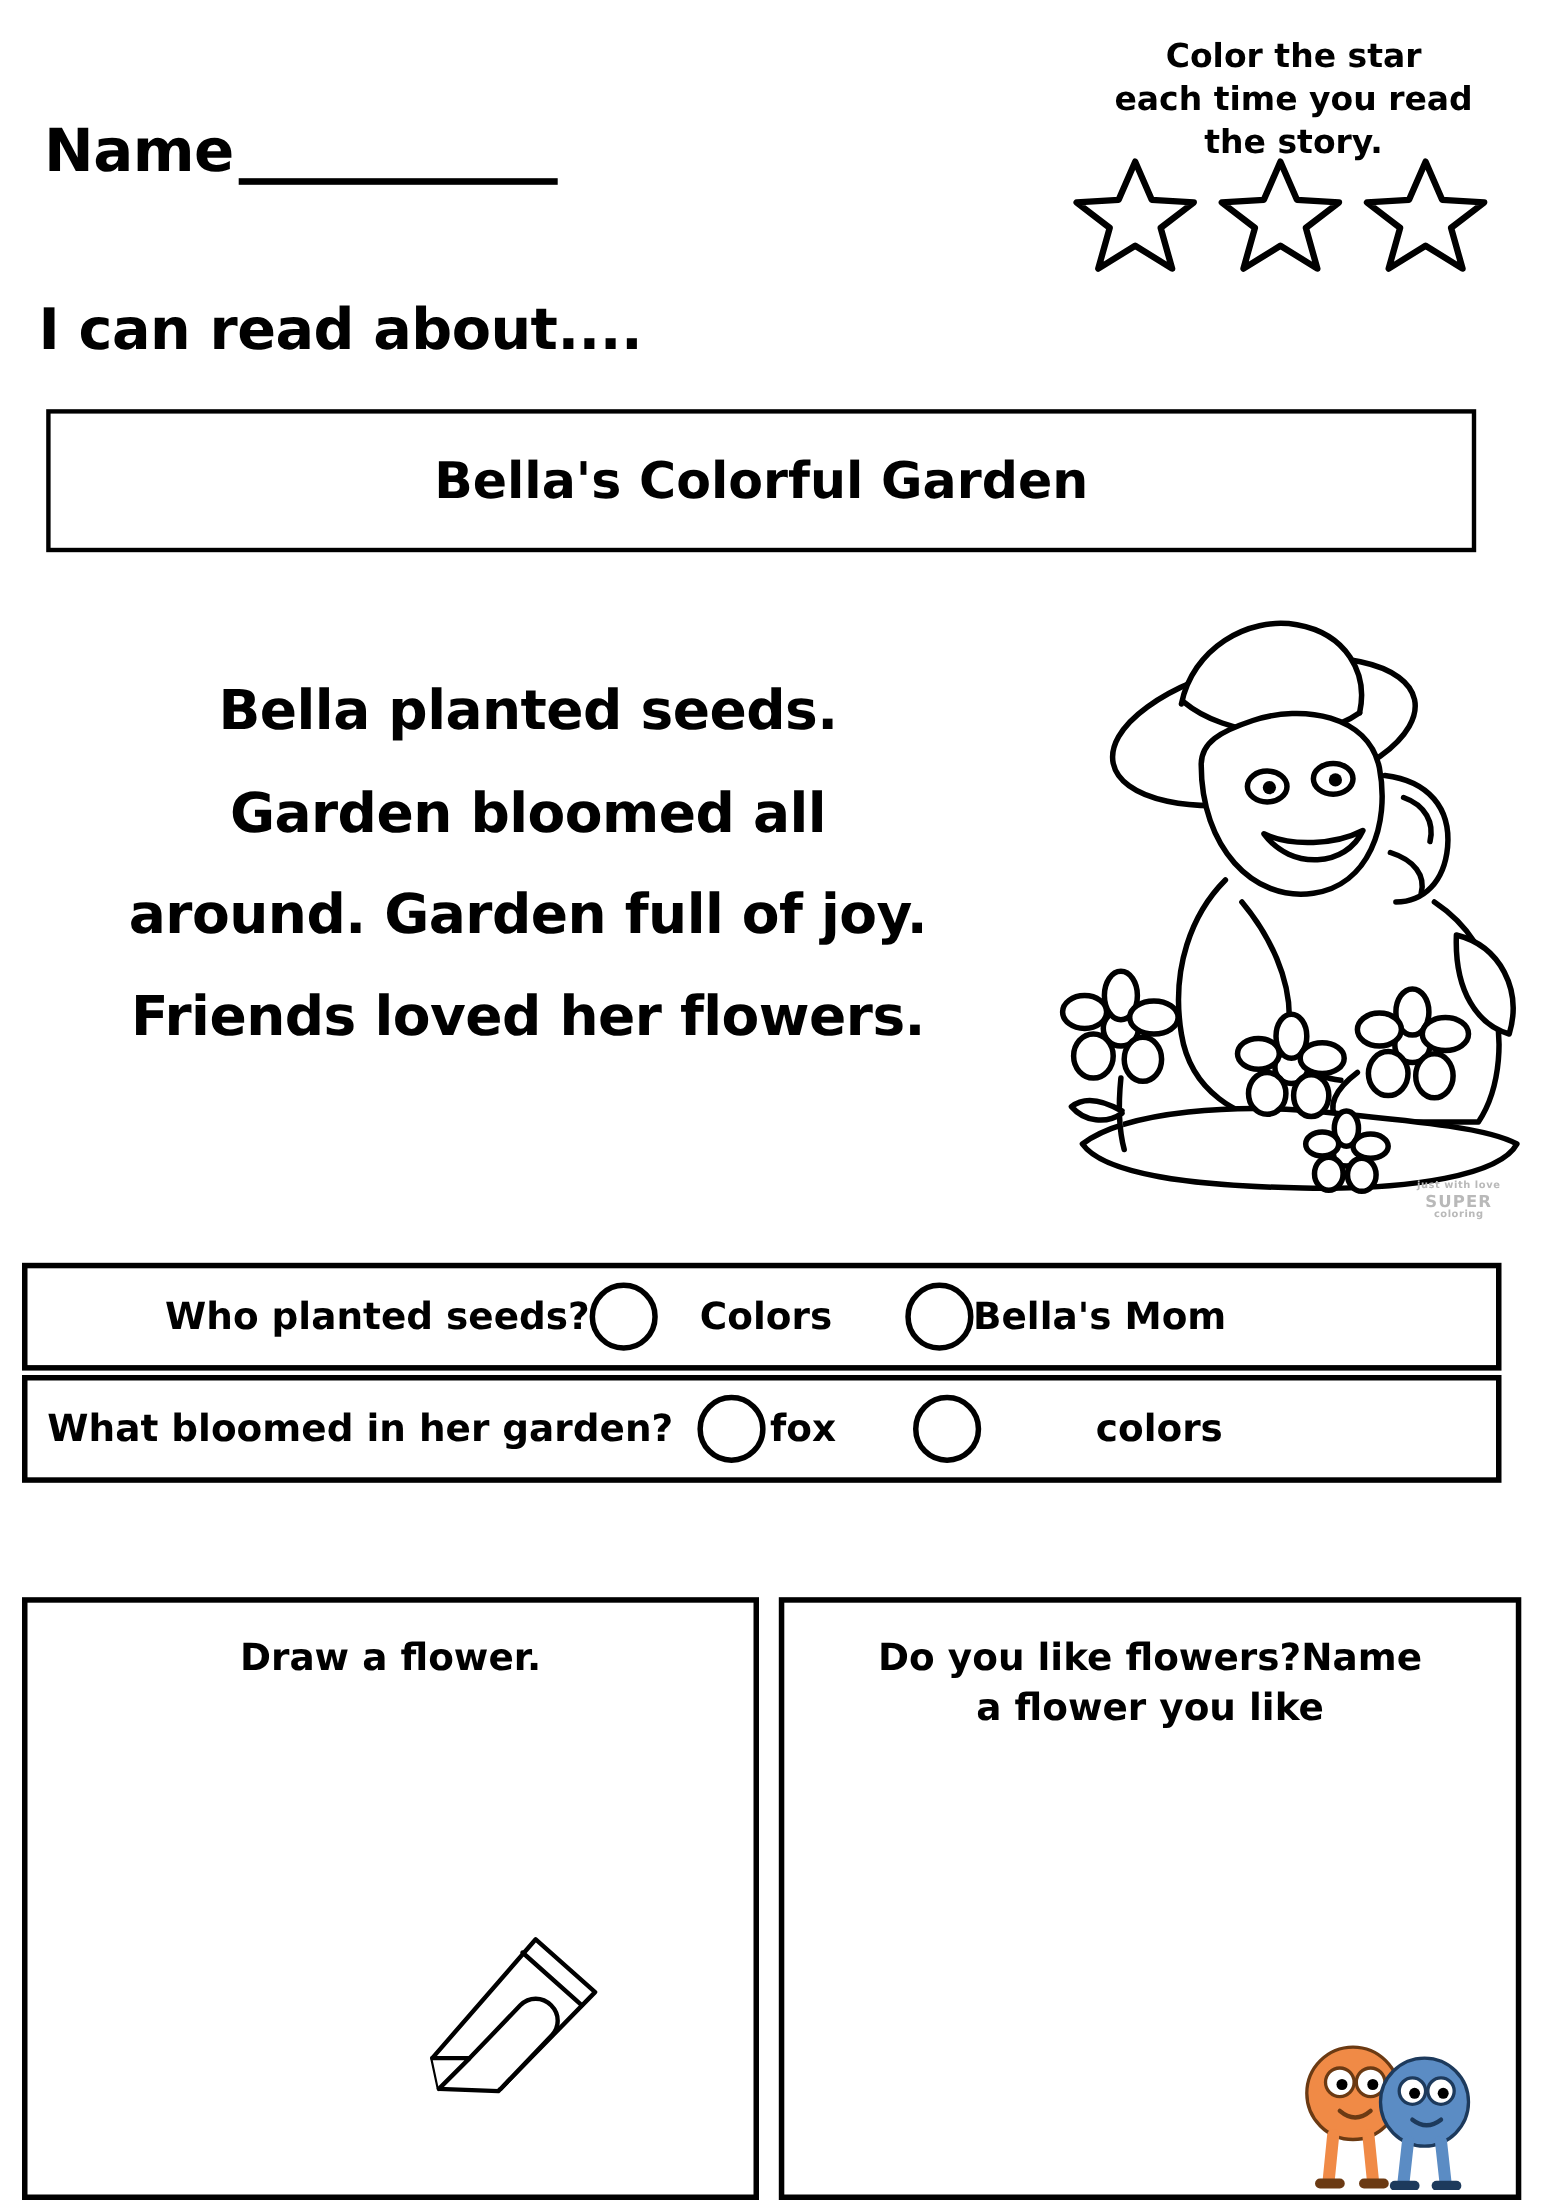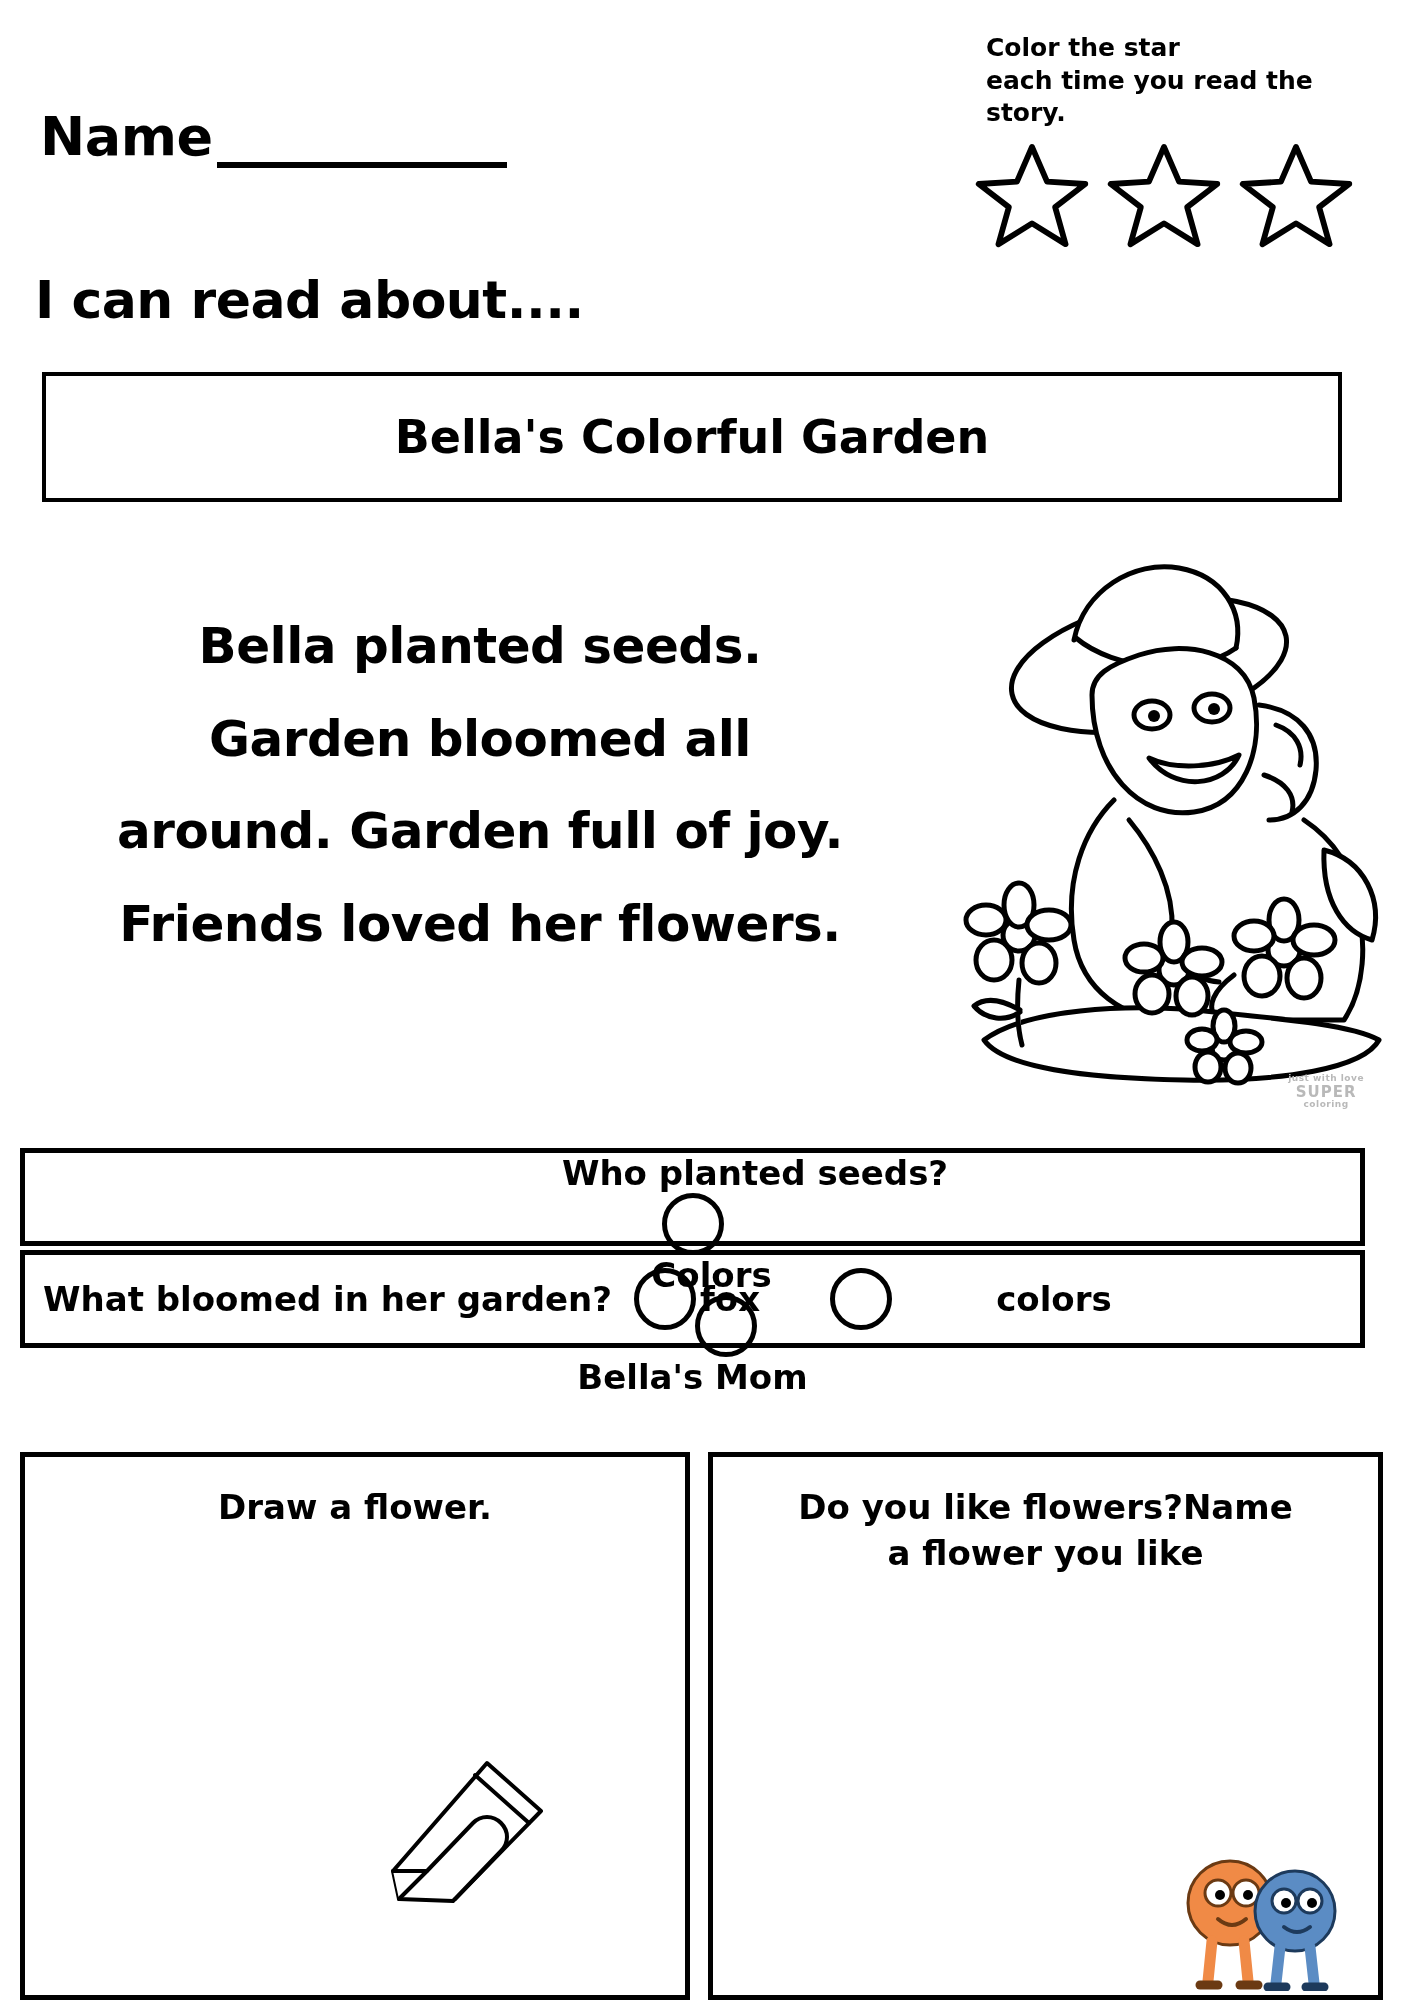--- a/index.html
+++ b/index.html
@@ -21,22 +21,23 @@
     height: 2000px;
     box-sizing: border-box;
   }
 
   
   .star-instructions {
     position: absolute;
     top: 32px;
     right: 48px;
     width: 380px;
-    font-weight: bold;
-    font-size: 25px;
+    text-align: center;
+    font-weight: bold;
+    font-size: 30px;
     line-height: 1.3;
   }
   .stars-row {
     position: absolute;
     top: 140px;
     right: 58px;
     width: 400px;
     display: flex;
     justify-content: flex-end;
     gap: 12px;
@@ -126,21 +127,21 @@
   .q-box {
     position: absolute;
     left: 20px;
     width: 1345px;
     border: 5px solid #000;
     box-sizing: border-box;
     height: 98px;
     display: flex;
     align-items: center;
   }
-  #q1 { top: 1148px; flex-direction: column; }
+  #q1 { top: 1148px; }
   #q2 { top: 1250px; }
   #q3 { top: 1352px; }
 
   .q-text {
     font-size: 34px;
     font-weight: bold;
     white-space: nowrap;
   }
   .bubble {
     width: 62px;

